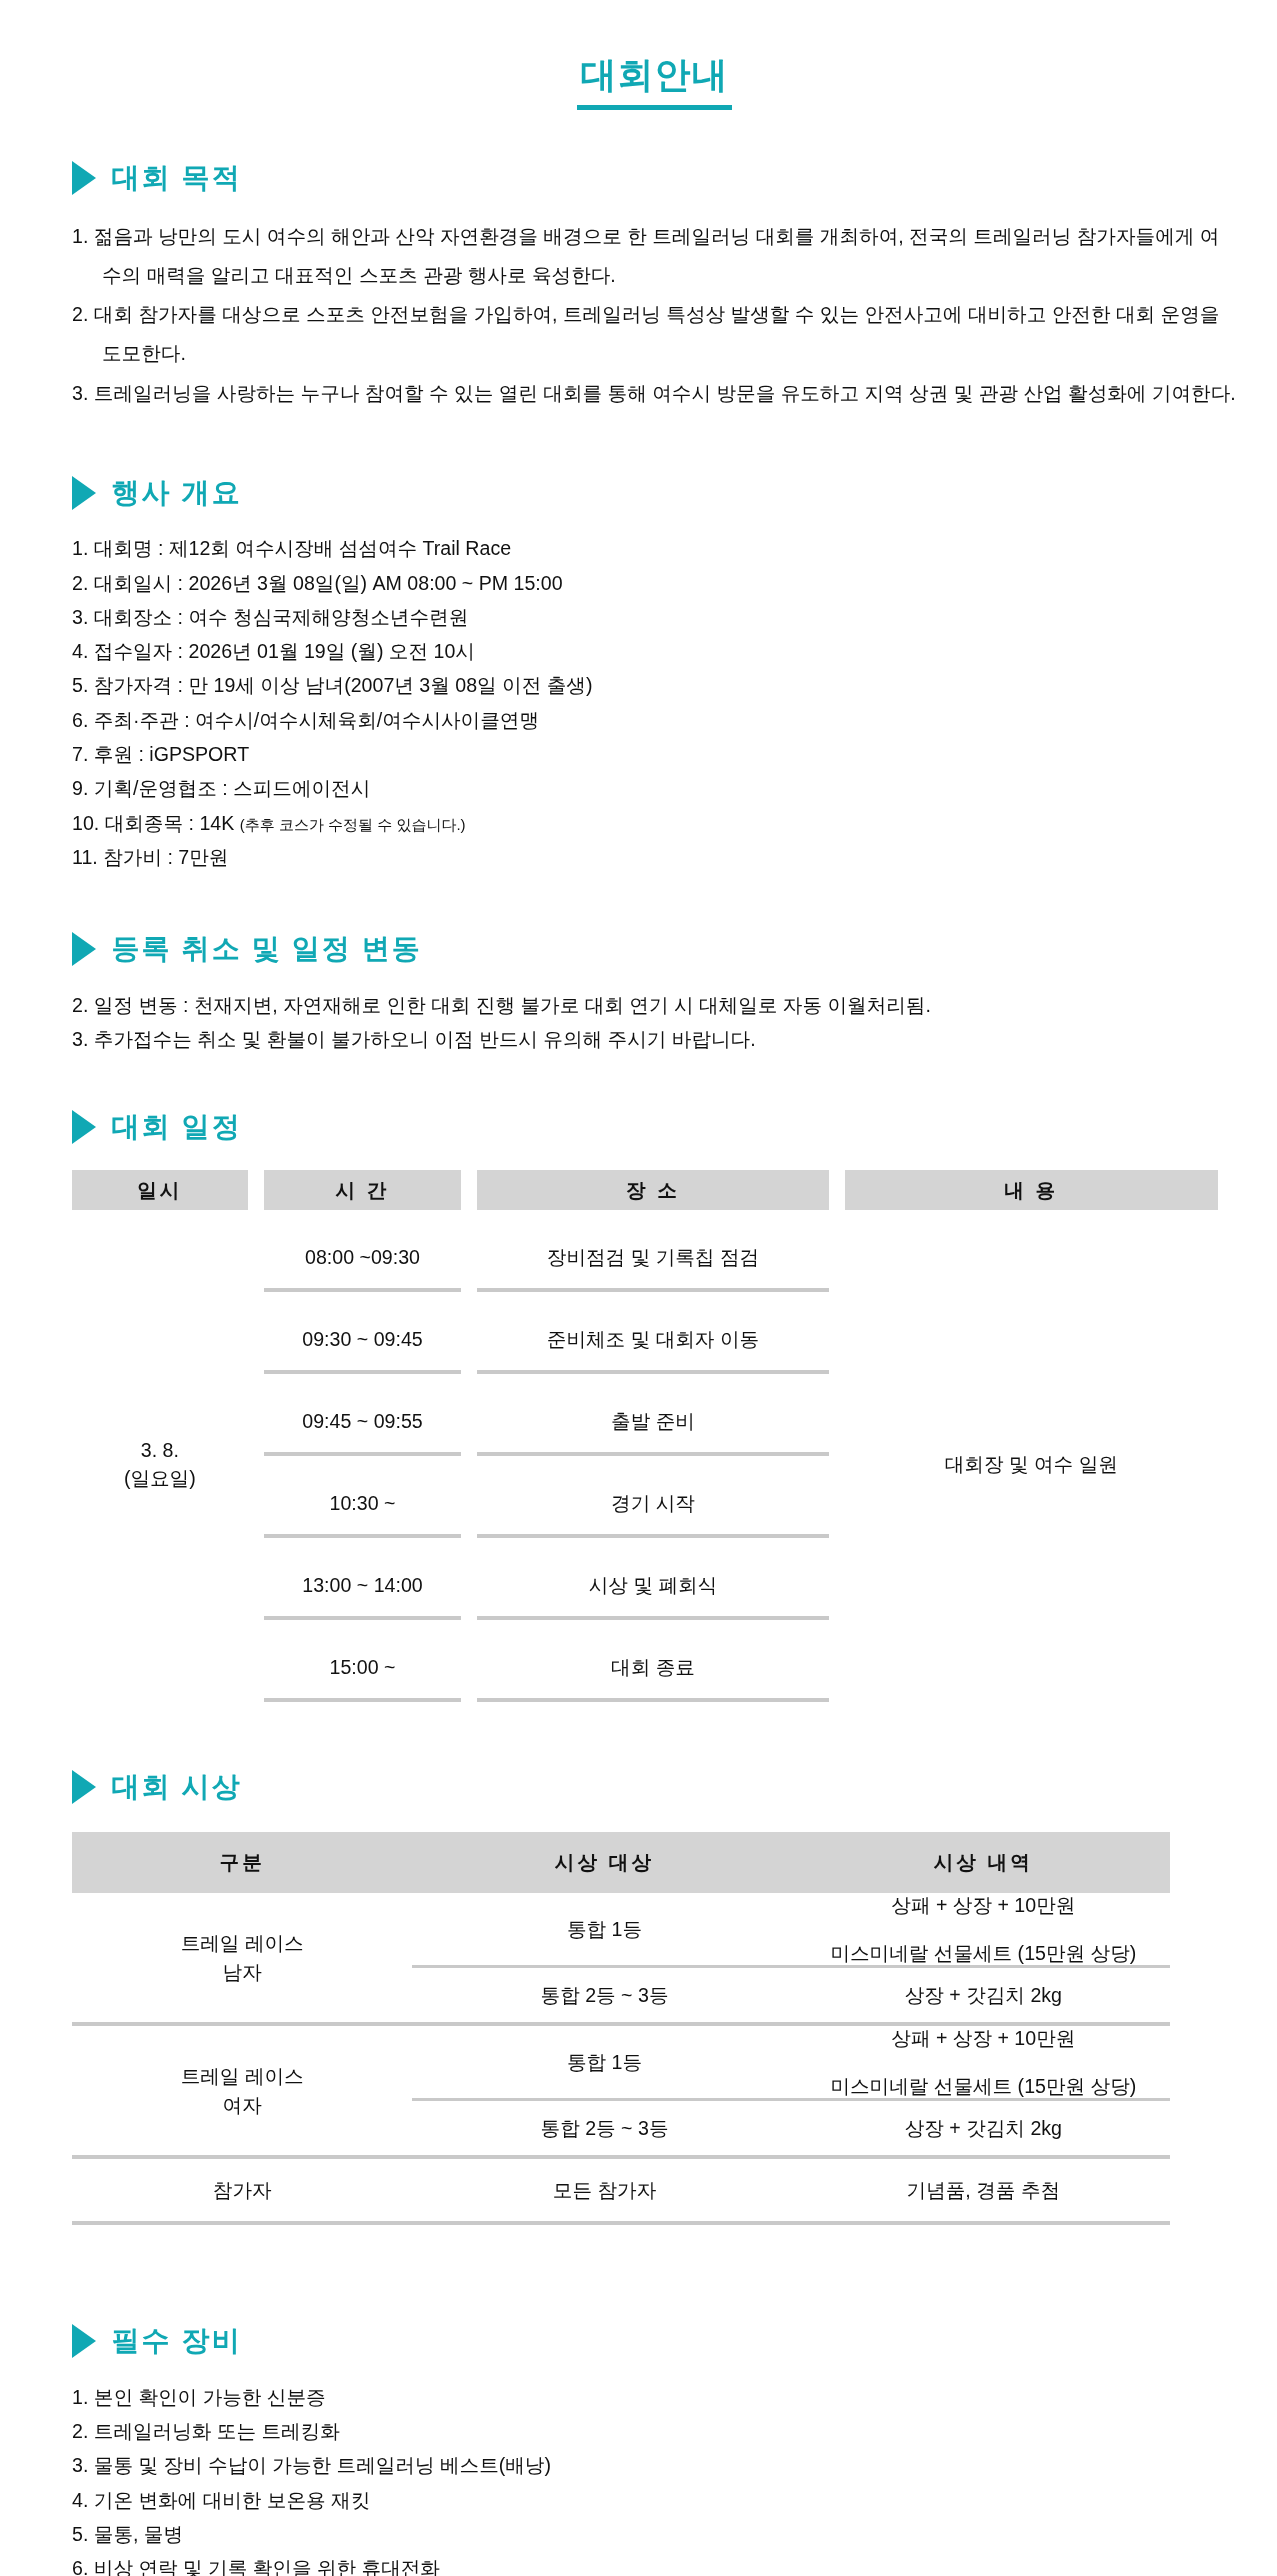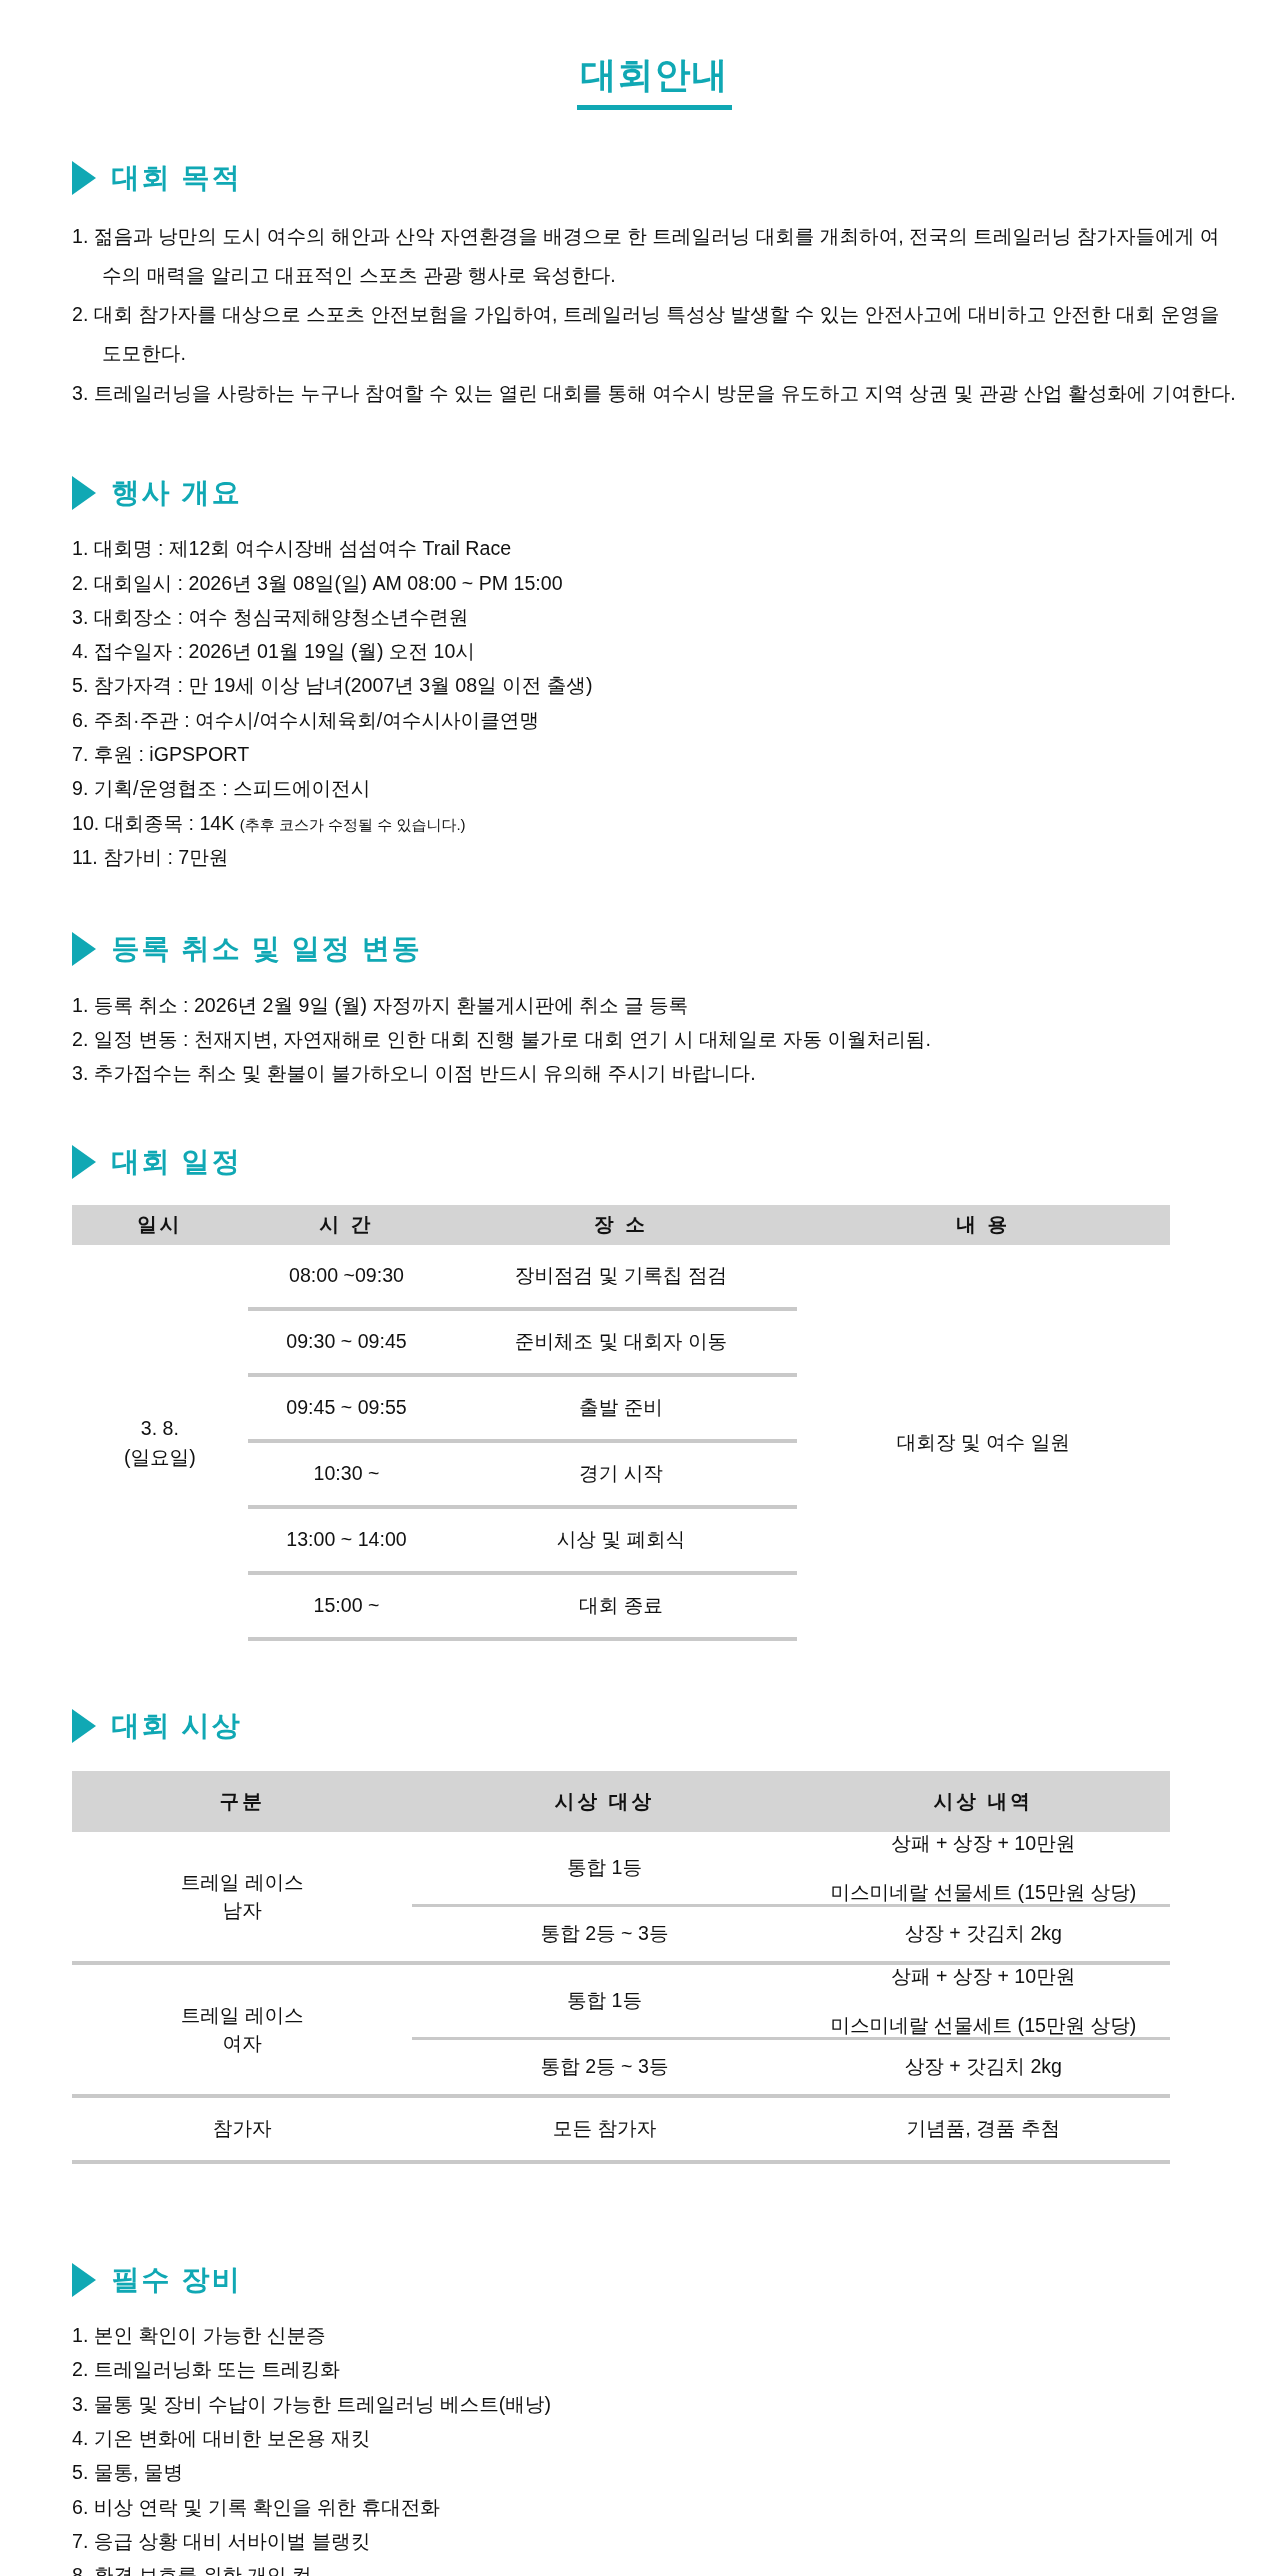--- a/index.html
+++ b/index.html
@@ -54,21 +54,21 @@
   .tbl { width:1098px; display:grid; }
   .tbl .th {
     background:var(--thead-bg); display:flex; align-items:center; justify-content:center;
     font-size:19.6px; font-weight:bold; letter-spacing:3.1px;
   }
   .tbl .cell {
     display:flex; align-items:center; justify-content:center;
     font-size:19.6px; text-align:center; flex-direction:column; line-height:1.45;
   }
 
-  .schedule { grid-template-columns:16% 18% 32% 34%; grid-template-rows:40px repeat(6,66px); margin-top:24px; }
+  .schedule { grid-template-columns:16% 18% 32% 34%; grid-template-rows:40px repeat(6,66px); margin-top:24px;gap:16px; }
   .sched-date  { grid-column:1; grid-row:2 / 8; }
   .sched-place { grid-column:4; grid-row:2 / 8; }
   .schedule .sep { border-bottom:4.1px solid var(--divider); }
   .col-t { grid-column:2; }
   .col-c { grid-column:3; }
   .row2 { grid-row:2; } .row3 { grid-row:3; } .row4 { grid-row:4; }
   .row5 { grid-row:5; } .row6 { grid-row:6; } .row7 { grid-row:7; }
 
   .awards { grid-template-columns:31% 35% 34%; grid-template-rows:61px 75px 58px 75px 58px 66px; margin-top:26px; }
   .aw-col1 { grid-column:1; } .aw-col2 { grid-column:2; } .aw-col3 { grid-column:3;gap:20px; }
@@ -115,21 +115,20 @@
       <span class="note">(추후 코스가 수정될 수 있습니다.)</span>
     </div>
     <div class="item">11. 참가비 : 7만원</div>
   </div>
 
   <div class="section-cancel">
     <div class="sec-head">
       <span class="tri"></span>
       <span class="sec-title">등록 취소 및 일정 변동</span>
     </div>
-    <div class="item">1. 등록 취소 : 2026년 2월 9일 (월) 자정까지 환불게시판에 취소 글 등록</div>
     <div class="item">2. 일정 변동 : 천재지변, 자연재해로 인한 대회 진행 불가로 대회 연기 시 대체일로 자동 이월처리됨.</div>
     <div class="item">3. 추가접수는 취소 및 환불이 불가하오니 이점 반드시 유의해 주시기 바랍니다.</div>
   </div>
 
   <div class="section-schedule">
     <div class="sec-head">
       <span class="tri"></span>
       <span class="sec-title">대회 일정</span>
     </div>
     <div class="tbl schedule">

